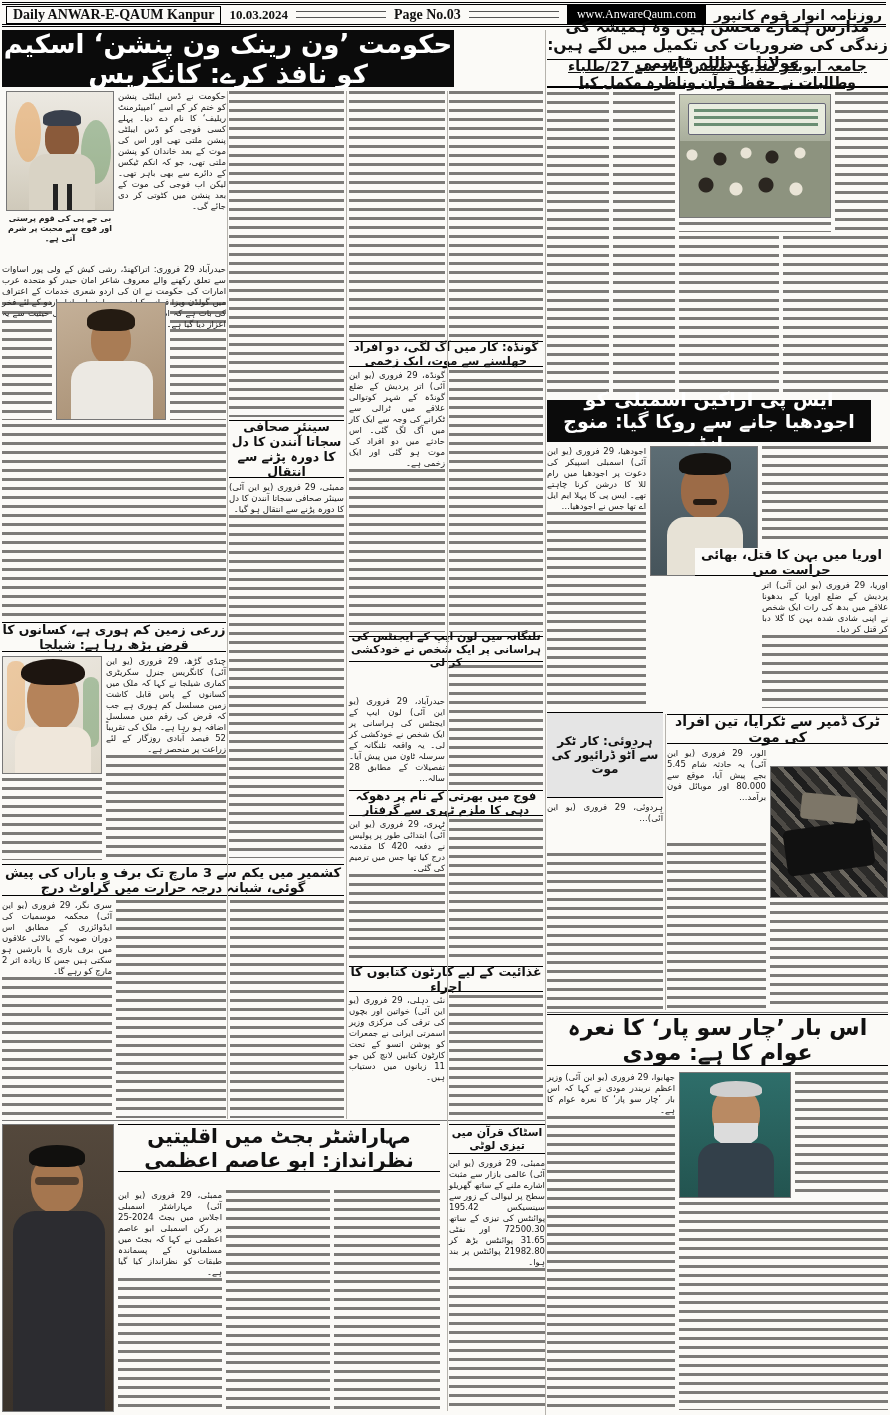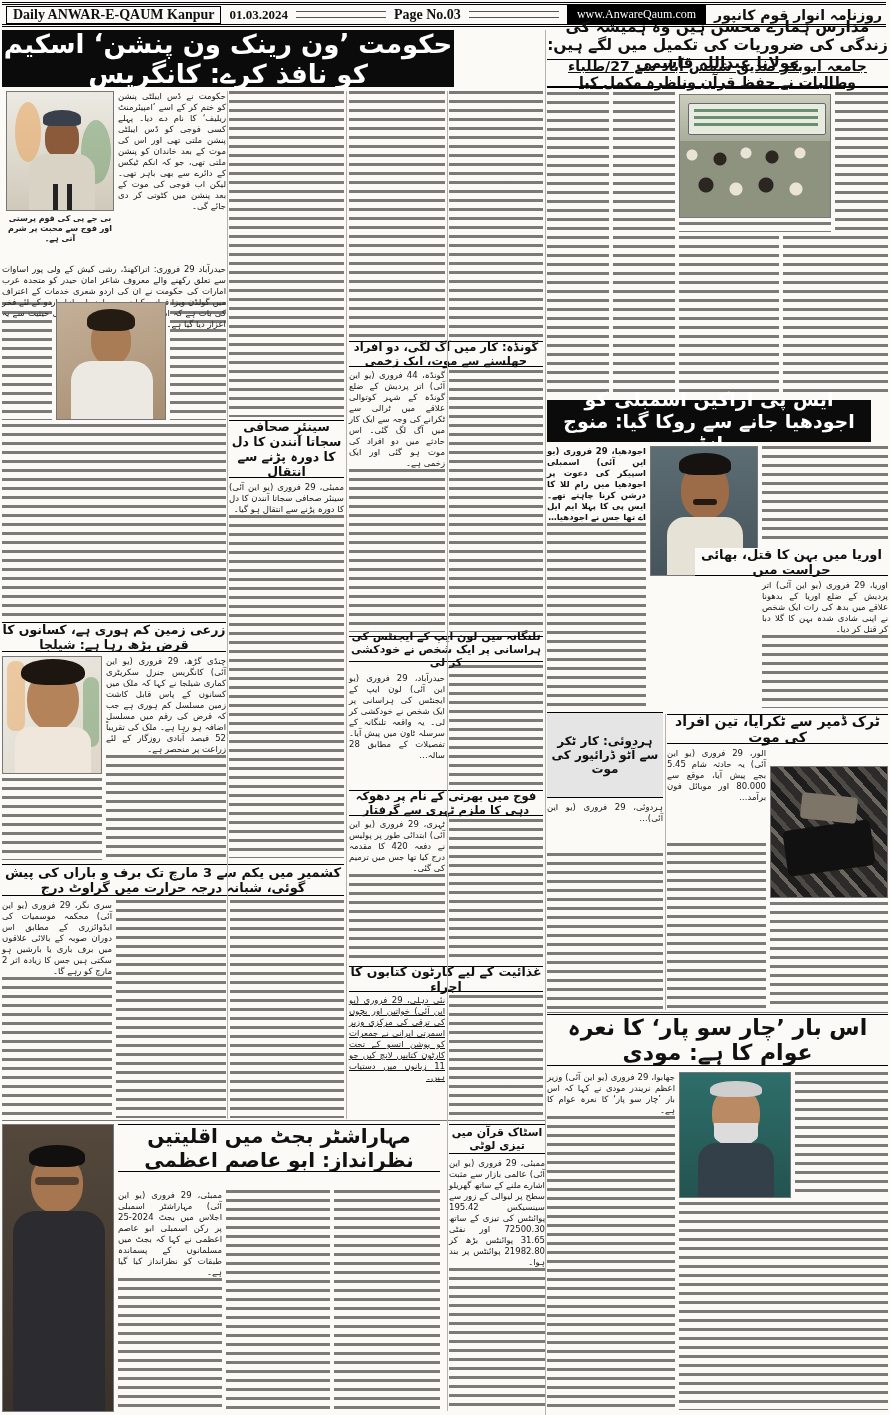--- a/index.html
+++ b/index.html
@@ -32,21 +32,21 @@
   .photo{border:1px solid #777;overflow:hidden;}
   .ph-shape{position:absolute;}
 </style>
 </head>
 <body>
 
 <div id="page">
 
   <div id="masthead" class="abs">
     <span class="mh-title">Daily ANWAR-E-QAUM Kanpur</span>
-    <span class="mh-date">01.03.2024</span>
+    <span class="mh-date">10.03.2024</span>
     <span class="mh-line"></span>
     <span class="mh-page">Page No.03</span>
     <span class="mh-line"></span>
     <span class="mh-site">www.AnwareQaum.com</span>
     <span class="mh-urdu u">روزنامہ  انوار قوم  کانپور</span>
   </div>
 
   <div class="abs banner u" style="left:2px;top:30px;width:452px;height:57px;font-size:26px;">حکومت ’ون رینک ون پنشن‘ اسکیم کو نافذ کرے: کانگریس</div>
 
   <div class="abs photo" style="left:6px;top:91px;width:108px;height:120px;background:linear-gradient(180deg,#ece9e2 0%,#ddd8cc 60%,#cfc9ba 100%);">
@@ -141,46 +141,46 @@
 
   <div class="abs snipwrap" style="left:349px;top:91px;width:96px;height:246px;">
       <div class="faux"></div>
     </div>
   <div class="abs snipwrap" style="left:449px;top:91px;width:94px;height:246px;">
       <div class="faux"></div>
     </div>
 
   <div class="abs hl u" style="left:349px;top:341px;width:194px;height:26px;font-size:11.5px;">گونڈہ: کار میں آگ لگی، دو افراد جھلسنے سے موت، ایک زخمی</div>
   <div class="abs snipwrap" style="left:349px;top:370px;width:96px;height:262px;">
-    <div class="snip u">گونڈہ، 44 فروری (یو این آئی) اتر پردیش کے ضلع گونڈہ کے شہر کوتوالی علاقے میں ٹرالی سے ٹکرانے کی وجہ سے ایک کار میں آگ لگ گئی۔ اس حادثے میں دو افراد کی موت ہو گئی اور ایک زخمی ہے۔</div>
+    <div class="snip u">گونڈہ، 29 فروری (یو این آئی) اتر پردیش کے ضلع گونڈہ کے شہر کوتوالی علاقے میں ٹرالی سے ٹکرانے کی وجہ سے ایک کار میں آگ لگ گئی۔ اس حادثے میں دو افراد کی موت ہو گئی اور ایک زخمی ہے۔</div>
     <div class="faux"></div>
   </div>
   <div class="abs snipwrap" style="left:449px;top:370px;width:94px;height:262px;">
       <div class="faux"></div>
     </div>
 
   <div class="abs hl u" style="left:349px;top:636px;width:194px;height:26px;font-size:11px;">تلنگانہ میں لون ایپ کے ایجنٹس کی ہراسانی پر ایک شخص نے خودکشی کر لی</div>
-  <div class="abs snipwrap" style="left:349px;top:673px;width:96px;height:122px;">
+  <div class="abs snipwrap" style="left:349px;top:696px;width:96px;height:122px;">
     <div class="snip u">حیدرآباد، 29 فروری (یو این آئی) لون ایپ کے ایجنٹس کی ہراسانی پر ایک شخص نے خودکشی کر لی۔ یہ واقعہ تلنگانہ کے سرسلہ ٹاون میں پیش آیا۔ تفصیلات کے مطابق 28 سالہ…</div>
   </div>
   <div class="abs snipwrap" style="left:449px;top:665px;width:94px;height:122px;">
       <div class="faux"></div>
     </div>
 
   <div class="abs hl u" style="left:349px;top:790px;width:194px;height:26px;font-size:11.5px;">فوج میں بھرتی کے نام پر دھوکہ دہی کا ملزم ٹہری سے گرفتار</div>
   <div class="abs snipwrap" style="left:349px;top:819px;width:96px;height:144px;">
     <div class="snip u">ٹہری، 29 فروری (یو این آئی) ابتدائی طور پر پولیس نے دفعہ 420 کا مقدمہ درج کیا تھا جس میں ترمیم کی گئی۔</div>
     <div class="faux"></div>
   </div>
   <div class="abs snipwrap" style="left:449px;top:819px;width:94px;height:144px;">
       <div class="faux"></div>
     </div>
 
   <div class="abs hl u" style="left:349px;top:966px;width:194px;height:26px;font-size:12.5px;">غذائیت کے لیے کارٹون کتابوں کا اجراء</div>
-  <div class="abs snipwrap" style="left:349px;top:995px;width:96px;height:124px;text-decoration:underline;">
+  <div class="abs snipwrap" style="left:349px;top:995px;width:96px;height:124px;">
     <div class="snip u">نئی دہلی، 29 فروری (یو این آئی) خواتین اور بچوں کی ترقی کی مرکزی وزیر اسمرتی ایرانی نے جمعرات کو پوشن اتسو کے تحت کارٹون کتابیں لانچ کیں جو 11 زبانوں میں دستیاب ہیں۔</div>
   </div>
   <div class="abs snipwrap" style="left:449px;top:995px;width:94px;height:124px;">
       <div class="faux"></div>
     </div>
 
   <div class="abs hl u" style="left:449px;top:1124px;width:96px;height:30px;font-size:11px;">اسٹاک قرآن میں تیزی لوٹی</div>
   <div class="abs snipwrap" style="left:449px;top:1158px;width:96px;height:252px;">
     <div class="snip u">ممبئی، 29 فروری (یو این آئی) عالمی بازار سے مثبت اشارے ملنے کے ساتھ گھریلو سطح پر لیوالی کے زور سے سینسیکس 195.42 پوائنٹس کی تیزی کے ساتھ 72500.30 اور نفٹی 31.65 پوائنٹس بڑھ کر 21982.80 پوائنٹس پر بند ہوا۔</div>
     <div class="faux"></div>
@@ -214,21 +214,21 @@
       <div class="faux"></div>
     </div>
 
   <div class="abs banner u" style="left:547px;top:400px;width:324px;height:42px;font-size:19px;">ایس پی اراکین اسمبلی کو اجودھیا جانے سے روکا گیا: منوج پانڈے</div>
   <div class="abs photo" style="left:650px;top:446px;width:108px;height:130px;background:linear-gradient(180deg,#5d6d74 0%,#46545b 100%);">
     <div class="ph-shape" style="left:30px;top:16px;width:48px;height:56px;border-radius:46%;background:#9c6b47;"></div>
     <div class="ph-shape" style="left:28px;top:6px;width:52px;height:22px;border-radius:50% 50% 30% 30%;background:#15120f;"></div>
     <div class="ph-shape" style="left:42px;top:52px;width:24px;height:6px;border-radius:3px;background:#241a12;"></div>
     <div class="ph-shape" style="left:16px;top:70px;width:76px;height:60px;border-radius:18px 18px 0 0;background:#e7e2d6;"></div>
   </div>
-  <div class="abs snipwrap" style="left:547px;top:446px;width:99px;height:262px;font-weight:bold;">
+  <div class="abs snipwrap" style="left:547px;top:446px;width:99px;height:262px;">
     <div class="snip u">اجودھیا، 29 فروری (یو این آئی) اسمبلی اسپیکر کی دعوت پر اجودھیا میں رام للا کا درشن کرنا چاہتے تھے۔ ایس پی کا پہلا ایم ایل اے تھا جس نے اجودھیا…</div>
     <div class="faux"></div>
   </div>
   <div class="abs snipwrap" style="left:762px;top:446px;width:126px;height:98px;">
       <div class="faux"></div>
     </div>
 
   <div class="abs hl u" style="left:695px;top:548px;width:193px;height:28px;font-size:13px;border-top:none;">اوریا میں بہن کا قتل، بھائی حراست میں</div>
   <div class="abs snipwrap" style="left:762px;top:580px;width:126px;height:128px;">
     <div class="snip u">اوریا، 29 فروری (یو این آئی) اتر پردیش کے ضلع اوریا کے بدھونا علاقے میں بدھ کی رات ایک شخص نے اپنی شادی شدہ بہن کا گلا دبا کر قتل کر دیا۔</div>

